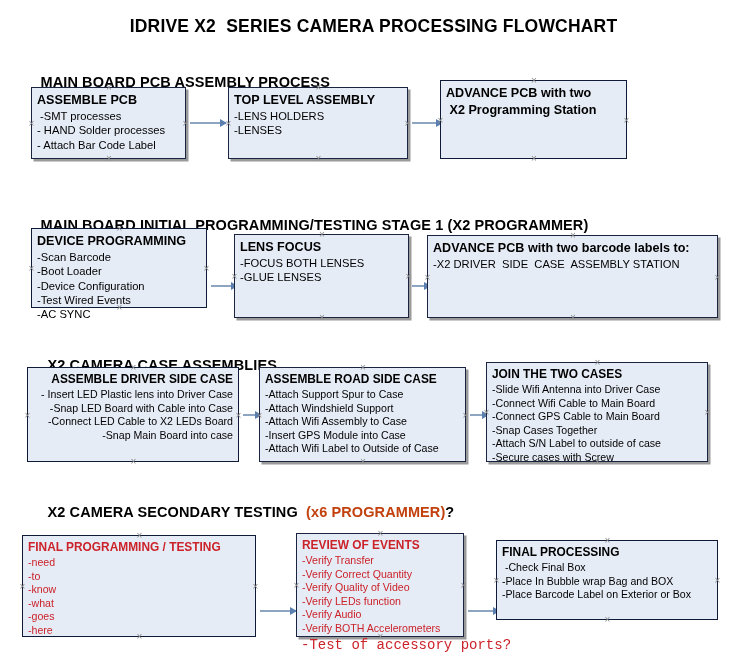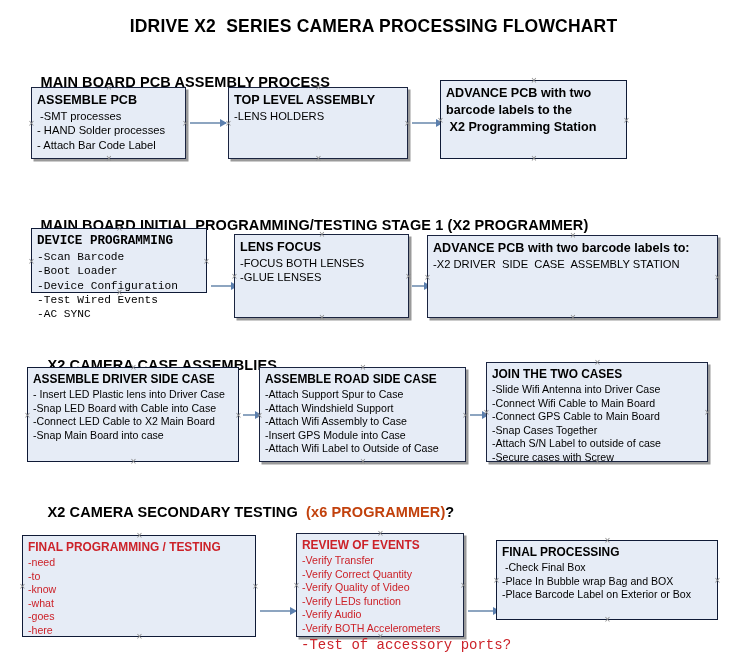--- a/index.html
+++ b/index.html
@@ -118,43 +118,43 @@
     <span class="xh" style="left:50%; bottom:-5px; margin-left:-4px;"></span>
     <span class="xh" style="left:-5px; top:50%; margin-top:-4px;"></span>
     <span class="xh" style="right:-5px; top:50%; margin-top:-4px;"></span>
   </div>
 
   <div class="conn" style="left:190px; top:122px; width:36px;"></div>
 
   <div class="node shadowed" style="left:228px; top:87px; width:180px; height:72px;">
     <div class="title">TOP LEVEL ASSEMBLY</div>
     <div class="line">-LENS HOLDERS</div>
+    <div class="line">-LENSES</div>
     <span class="xh" style="left:50%; top:-5px; margin-left:-4px;"></span>
     <span class="xh" style="left:50%; bottom:-5px; margin-left:-4px;"></span>
     <span class="xh" style="left:-5px; top:50%; margin-top:-4px;"></span>
     <span class="xh" style="right:-5px; top:50%; margin-top:-4px;"></span>
   </div>
 
   <div class="conn" style="left:412px; top:122px; width:30px;"></div>
 
   <div class="node" style="left:440px; top:80px; width:187px; height:79px;">
     <div class="title">ADVANCE PCB with two</div>
-    <div class="title">barcode labels to the</div>
     <div class="title"> X2 Programming Station</div>
     <span class="xh" style="left:50%; top:-5px; margin-left:-4px;"></span>
     <span class="xh" style="left:50%; bottom:-5px; margin-left:-4px;"></span>
     <span class="xh" style="left:-5px; top:50%; margin-top:-4px;"></span>
     <span class="xh" style="right:-5px; top:50%; margin-top:-4px;"></span>
   </div>
 
   <div class="section-title" style="left:24px; top:201px;">
     <span>MAIN BOARD INITIAL PROGRAMMING/TESTING STAGE 1 (X2 PROGRAMMER)</span>
   </div>
 
-  <div class="node" style="left:31px; top:228px; width:176px; height:65px;font-family:Liberation Mono, monospace;">
+  <div class="node" style="left:31px; top:228px; width:176px; height:80px;">
     <div class="title">DEVICE PROGRAMMING</div>
     <div class="line">-Scan Barcode</div>
     <div class="line">-Boot Loader</div>
     <div class="line">-Device Configuration</div>
     <div class="line">-Test Wired Events</div>
     <div class="line">-AC SYNC</div>
     <span class="xh" style="left:50%; top:-5px; margin-left:-4px;"></span>
     <span class="xh" style="left:50%; bottom:-5px; margin-left:-4px;"></span>
     <span class="xh" style="left:-5px; top:50%; margin-top:-4px;"></span>
     <span class="xh" style="right:-5px; top:50%; margin-top:-4px;"></span>
@@ -180,25 +180,25 @@
     <span class="xh" style="left:50%; top:-5px; margin-left:-4px;"></span>
     <span class="xh" style="left:50%; bottom:-5px; margin-left:-4px;"></span>
     <span class="xh" style="left:-5px; top:50%; margin-top:-4px;"></span>
     <span class="xh" style="right:-5px; top:50%; margin-top:-4px;"></span>
   </div>
 
   <div class="section-title" style="left:31px; top:341px;">
     <span>X2 CAMERA CASE ASSEMBLIES</span>
   </div>
 
-  <div class="node sm" style="left:27px; top:367px; width:212px; height:95px;">
+  <div class="node sm" style="left:27px; top:367px; width:212px; height:95px;text-align:right;">
     <div class="title">ASSEMBLE DRIVER SIDE CASE</div>
     <div class="line">- Insert LED Plastic lens into Driver Case</div>
     <div class="line">-Snap LED Board with Cable into Case</div>
-    <div class="line">-Connect LED Cable to X2 Main Board</div>
+    <div class="line">-Connect LED Cable to X2 LEDs Board</div>
     <div class="line">-Snap Main Board into case</div>
     <span class="xh" style="left:50%; top:-5px; margin-left:-4px;"></span>
     <span class="xh" style="left:50%; bottom:-5px; margin-left:-4px;"></span>
     <span class="xh" style="left:-5px; top:50%; margin-top:-4px;"></span>
     <span class="xh" style="right:-5px; top:50%; margin-top:-4px;"></span>
   </div>
 
   <div class="conn" style="left:243px; top:414px; width:18px;"></div>
 
   <div class="node sm shadowed" style="left:259px; top:367px; width:207px; height:95px;">

